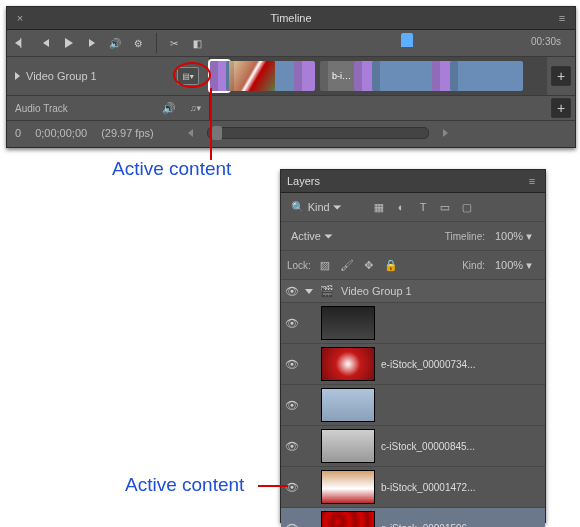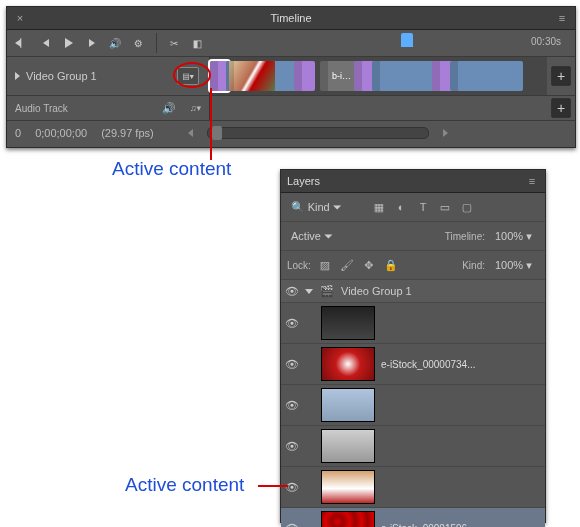--- a/index.html
+++ b/index.html
@@ -202,24 +202,26 @@
           <div class="layer-thumb lt2"></div>
           <span class="layer-name">e-iStock_00000734...</span>
         </div>
         <div class="layer-item">
           <span class="eye">👁</span>
           <div class="layer-thumb lt3"></div>
         </div>
         <div class="layer-item">
           <span class="eye">👁</span>
           <div class="layer-thumb lt4"></div>
+          <span class="layer-name">c-iStock_00000845...</span>
         </div>
         <div class="layer-item">
           <span class="eye">👁</span>
           <div class="layer-thumb lt5"></div>
+          <span class="layer-name">b-iStock_00001472...</span>
         </div>
         <div class="layer-item selected">
           <span class="eye">👁</span>
           <div class="layer-thumb lt6"></div>
           <span class="layer-name">a-iStock_00001596...</span>
         </div>
       </div>
 
   </div>
 

